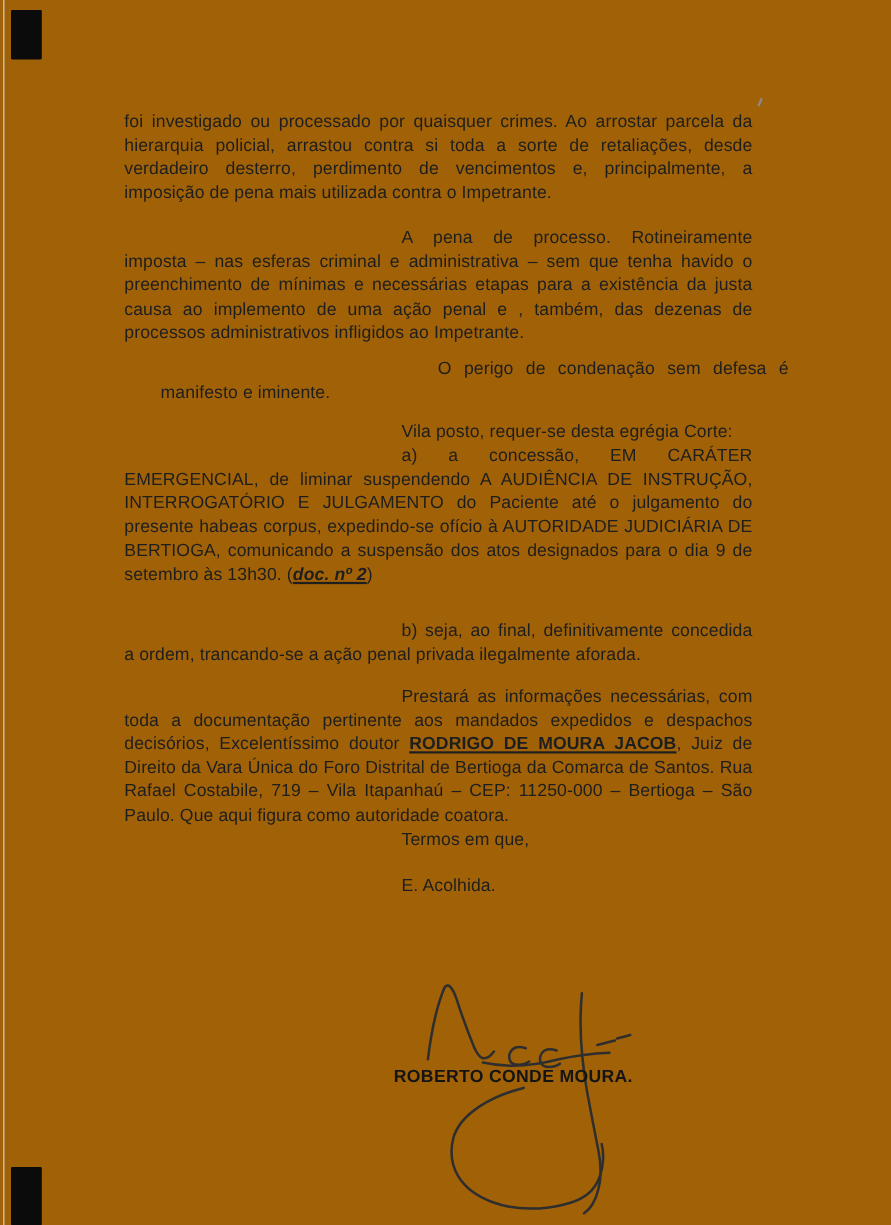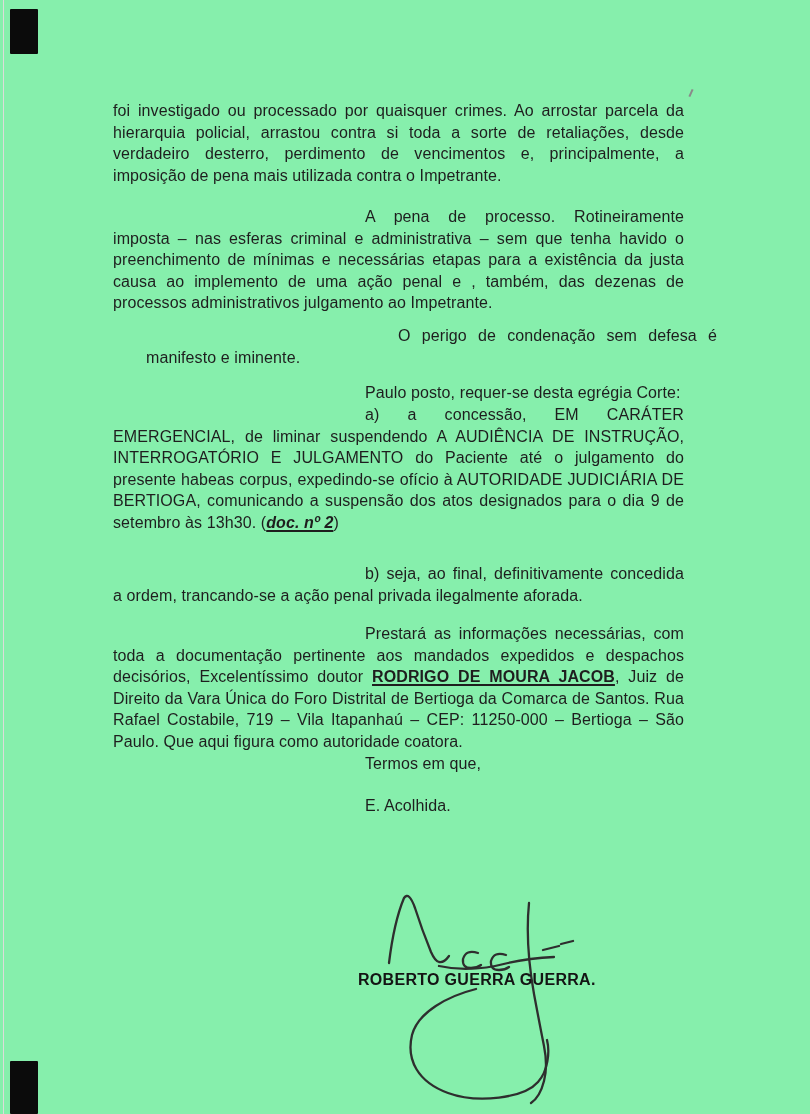--- a/index.html
+++ b/index.html
@@ -1,20 +1,20 @@
 <!DOCTYPE html>
 <html><head>
 <meta charset="utf-8">
 <style>
   html,body{margin:0;padding:0;background:#e8e8e8;}
   .page{
     position:relative;
     width:810px;height:1114px;
     margin:0 auto;
-    background:#86efac;
+    background:#a16207;
     overflow:hidden;
     font-family:"Liberation Sans", sans-serif;
     color:#1e1e1e;
   }
   .scan-edge{
     position:absolute;left:3px;top:0;width:1px;height:1114px;
     background:#dcdcda;
   }
   .scan-mark{position:absolute;background:#0b0b0b;border-radius:1px;}
   .mark-top{left:10px;top:9px;width:28px;height:45px;}
@@ -54,25 +54,25 @@
 
 <div class="page">
 
   <div class="scan-edge"></div>
   <div class="scan-mark mark-top"></div>
   <div class="scan-mark mark-bottom"></div>
   <div class="noise-tick"></div>
 
   <p class="para p1">foi investigado ou processado por quaisquer crimes.  Ao arrostar parcela da hierarquia policial, arrastou contra si toda a sorte de retaliações, desde verdadeiro desterro, perdimento de vencimentos e, principalmente, a imposição de pena mais utilizada contra o Impetrante.</p>
 
-  <p class="para indent p2">A pena de processo.  Rotineiramente imposta – nas esferas criminal e administrativa – sem que tenha havido o preenchimento de mínimas e necessárias etapas para a existência da justa causa ao implemento de uma ação penal e , também, das dezenas de processos administrativos julgamento ao Impetrante.</p>
+  <p class="para indent p2">A pena de processo.  Rotineiramente imposta – nas esferas criminal e administrativa – sem que tenha havido o preenchimento de mínimas e necessárias etapas para a existência da justa causa ao implemento de uma ação penal e , também, das dezenas de processos administrativos infligidos ao Impetrante.</p>
 
   <p class="para indent p3">O perigo de condenação sem defesa é manifesto e iminente.</p>
 
-  <p class="para indent p4">Paulo posto, requer-se desta egrégia Corte:</p>
+  <p class="para indent p4">Vila posto, requer-se desta egrégia Corte:</p>
 
   <p class="para indent p5"><span>a) a concessão, EM CARÁTER EMERGENCIAL, de liminar suspendendo A AUDIÊNCIA DE INSTRUÇÃO, INTERROGATÓRIO E JULGAMENTO do Paciente até o julgamento do presente habeas corpus, expedindo-se ofício à AUTORIDADE JUDICIÁRIA DE BERTIOGA, comunicando a suspensão dos atos designados para o dia 9 de setembro às 13h30. (</span><span class="doc-ref">doc. nº 2</span><span>)</span></p>
 
   <p class="para indent p6">b) seja, ao final, definitivamente concedida a ordem, trancando-se a ação penal privada ilegalmente aforada.</p>
 
   <p class="para indent p7"><span>Prestará as informações necessárias, com toda a documentação pertinente aos mandados expedidos e despachos decisórios, Excelentíssimo doutor </span><span class="judge-name">RODRIGO DE MOURA JACOB</span><span>, Juiz de Direito da Vara Única do Foro Distrital de Bertioga da Comarca de Santos. Rua Rafael Costabile, 719 – Vila Itapanhaú – CEP: 11250-000 – Bertioga – São Paulo. Que aqui figura como autoridade coatora.</span></p>
 
   <p class="para indent closing-acolhida">E. Acolhida.</p>
 
   <p class="para indent closing-terms">Termos em que,</p>
@@ -90,15 +90,15 @@
 
       <path d="M165,66 L181,62"></path>
       <path d="M183,60 L195,57"></path>
 
       <path d="M151,19 Q147,60 156,110 Q162,142 166,162 Q170,182 166,197 Q162,213 153,219"></path>
 
       <path d="M98,105 C70,112 40,128 34,151 C28,176 40,198 70,209 C100,220 146,214 160,198 C170,187 172,168 169,156"></path>
     </g>
   </svg>
 
-  <div class="signatory">ROBERTO GUERRA GUERRA.</div>
+  <div class="signatory">ROBERTO CONDE MOURA.</div>
 
 </div>
 
 </body></html>

